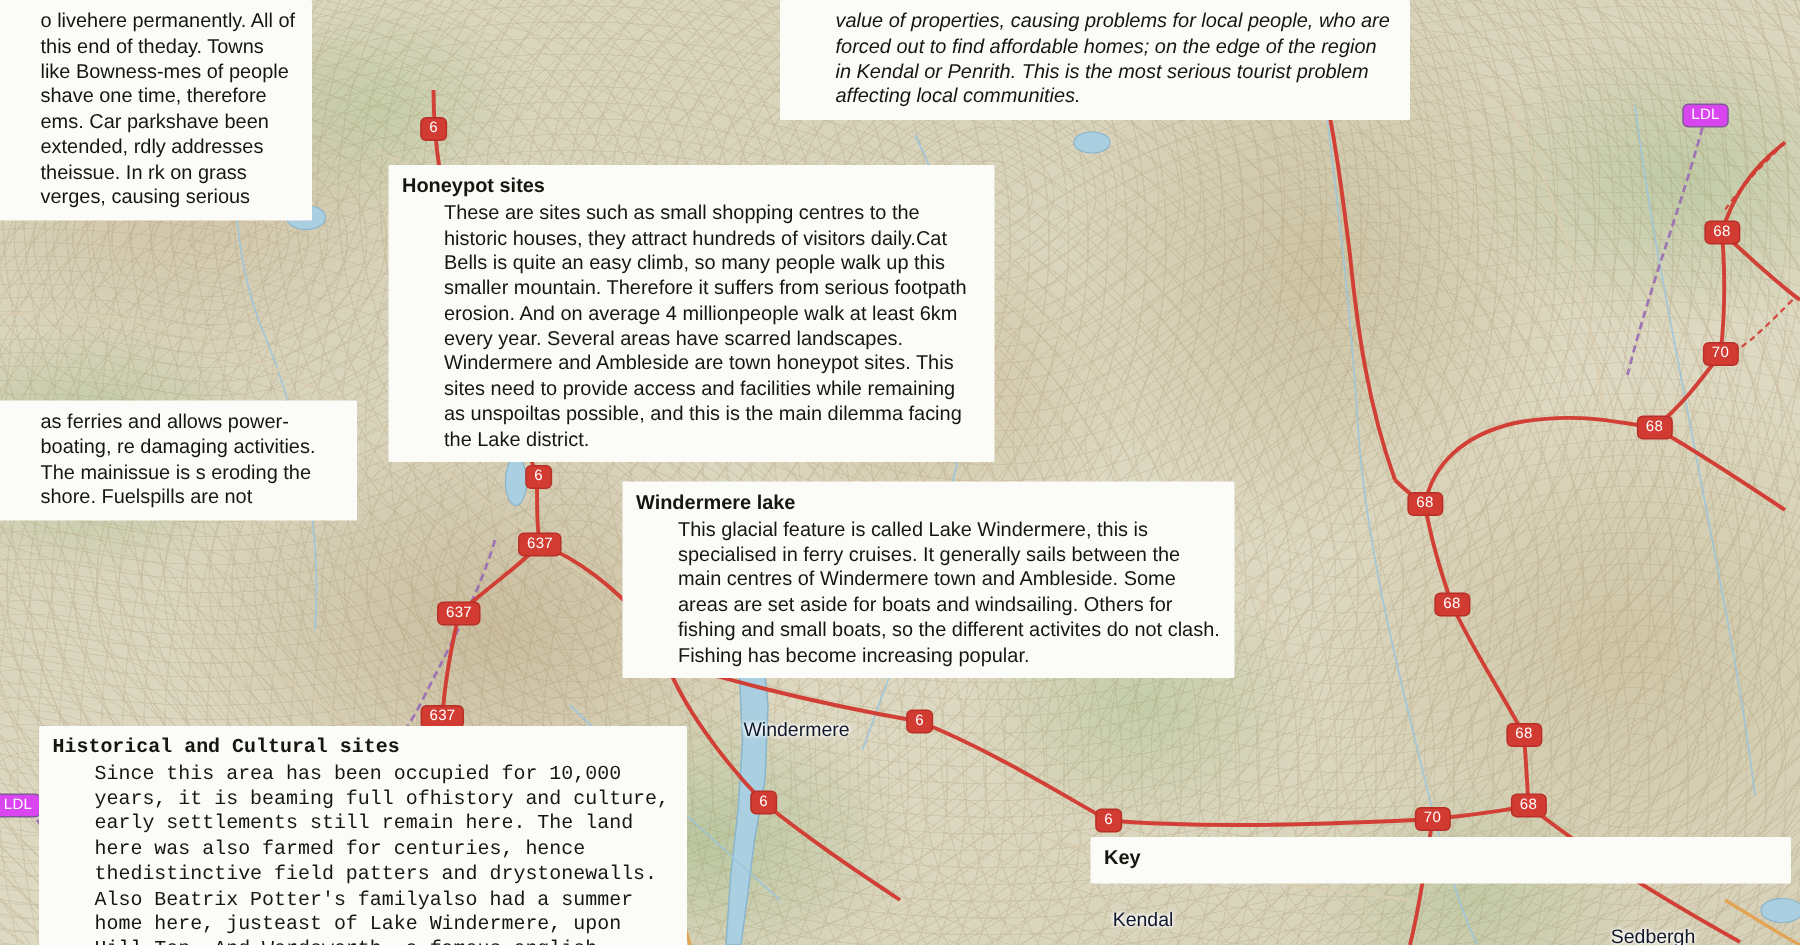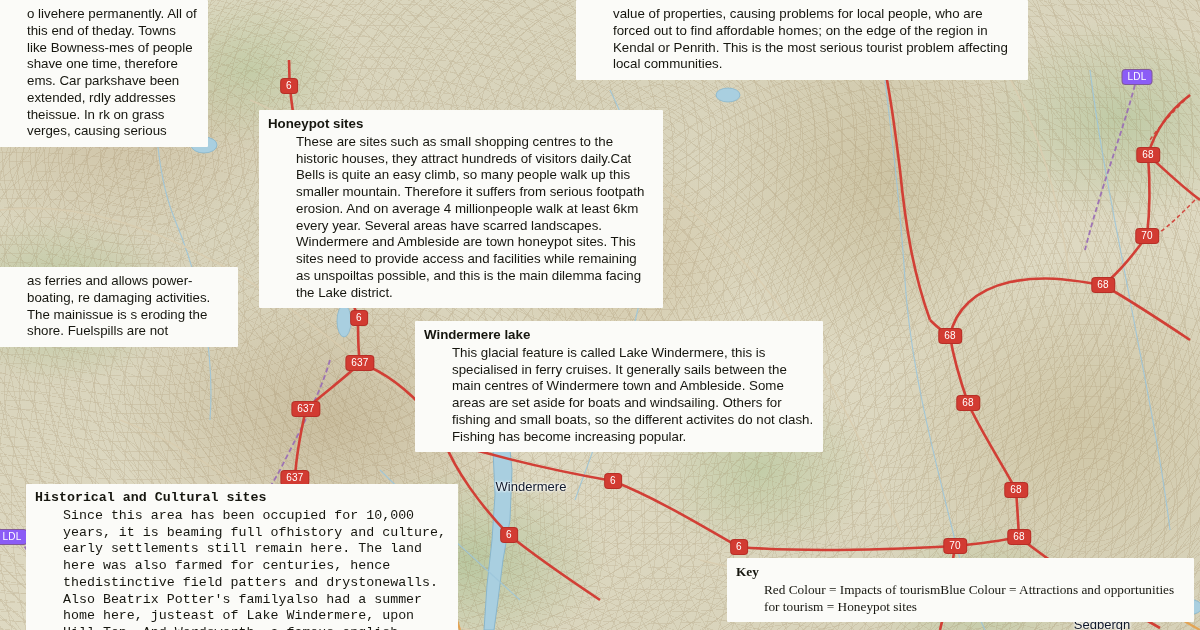--- a/index.html
+++ b/index.html
@@ -67,21 +67,21 @@
     font-size: 10px;
     line-height: 1;
     color: #ffffff;
     padding: 2px 5px;
     border-radius: 3px;
     font-family: "Liberation Sans", sans-serif;
     white-space: nowrap;
     letter-spacing: 0.2px;
   }
   .shield.red { background: #d23b32; box-shadow: 0 0 0 1px #b72f27; }
-  .shield.purple { background: #8b5cf6; box-shadow: 0 0 0 1px #80589a; text-align: center; }
+  .shield.purple { background: #d946ef; box-shadow: 0 0 0 1px #80589a; text-align: center; }
   
   .place-label {
     position: absolute;
     transform: translate(-50%, -50%);
     font-size: 13px;
     color: #0f172a;
     text-shadow: 0 0 3px #ffffff, 0 0 3px #ffffff, 0 0 3px #ffffff;
     white-space: nowrap;
   }
   
@@ -220,21 +220,21 @@
     <span class="place-label" style="left:531px; top:486px;">Windermere</span>
     <span class="place-label" style="left:762px; top:613px;">Kendal</span>
     <span class="place-label" style="left:1102px; top:624px;">Sedbergh</span>
   </div>
 
   <div class="note no-title" style="left:-10px; top:0px; width:218px;">
     <span class="note-body">o livehere permanently. All of this end of theday. Towns like Bowness-mes of people shave one time, therefore ems. Car parkshave been extended, rdly addresses theissue. In rk on grass verges, causing serious</span>
   </div>
 
 
-  <div class="note no-title" style="left:576px; top:0px; width:452px;">
+  <div class="note no-title" style="left:520px; top:0px; width:420px;font-style:italic;">
     <span class="note-body">value of properties, causing problems for local people, who are forced out to find affordable homes; on the edge of the region in Kendal or Penrith. This is the most serious tourist problem affecting local communities.</span>
   </div>
 
   <div class="note" style="left:259px; top:110px; width:404px;">
     <span class="note-title">Honeypot sites</span>
     <span class="note-body">These are sites such as small shopping centres to the historic houses, they attract hundreds of visitors daily.Cat Bells is quite an easy climb, so many people walk up this smaller mountain. Therefore it suffers from serious footpath erosion. And on average 4 millionpeople walk at least 6km every year. Several areas have scarred landscapes. Windermere and Ambleside are town honeypot sites. This sites need to provide access and facilities while remaining as unspoiltas possible, and this is the main dilemma facing the Lake district.</span>
   </div>
 
   <div class="note no-title" style="left:-10px; top:267px; width:248px;">
     <span class="note-body">as ferries and allows power-boating, re damaging activities. The mainissue is s eroding the shore. Fuelspills are not</span>
@@ -243,18 +243,17 @@
   <div class="note" style="left:415px; top:321px; width:408px;">
     <span class="note-title">Windermere lake</span>
     <span class="note-body">This glacial feature is called Lake Windermere, this is specialised in ferry cruises. It generally sails between the main centres of Windermere town and Ambleside. Some areas are set aside for boats and windsailing. Others for fishing and small boats, so the different activites do not clash. Fishing has become increasing popular.</span>
   </div>
 
   <div class="note" style="left:26px; top:484px; width:432px;font-family:Liberation Mono, monospace;">
     <span class="note-title">Historical and Cultural sites</span>
     <span class="note-body">Since this area has been occupied for 10,000 years, it is beaming full ofhistory and culture, early settlements still remain here. The land here was also farmed for centuries, hence thedistinctive field patters and drystonewalls. Also Beatrix Potter's familyalso had a summer home here, justeast of Lake Windermere, upon Hill Top. And Wordsworth, a famous english writer also resided here, just northof Rydal Mount.</span>
   </div>
 
-  <div class="note" style="left:727px; top:558px; width:467px;font-family:Liberation Serif, serif;">
+  <div class="note" style="left:727px; top:558px; width:467px;">
     <span class="note-title">Key</span>
-    <span class="note-body">Red Colour = Impacts of tourismBlue Colour = Attractions and opportunities for tourism = Honeypot sites</span>
   </div>
 
 </div>
 
 </body></html>

